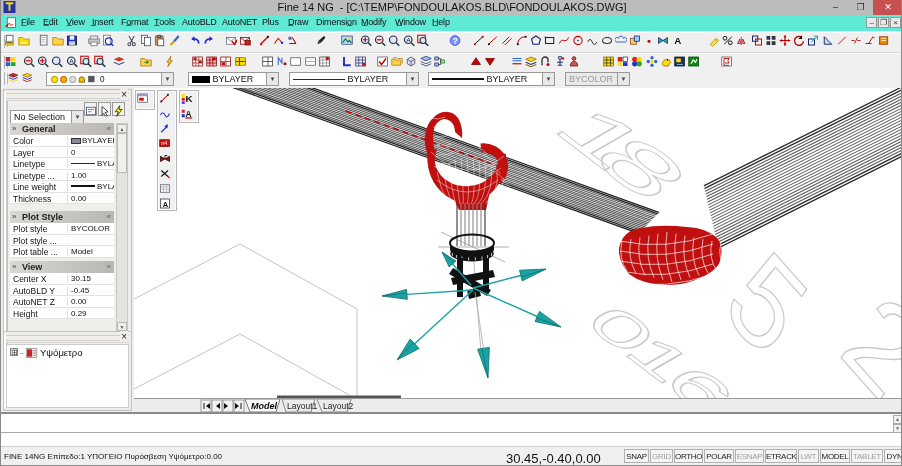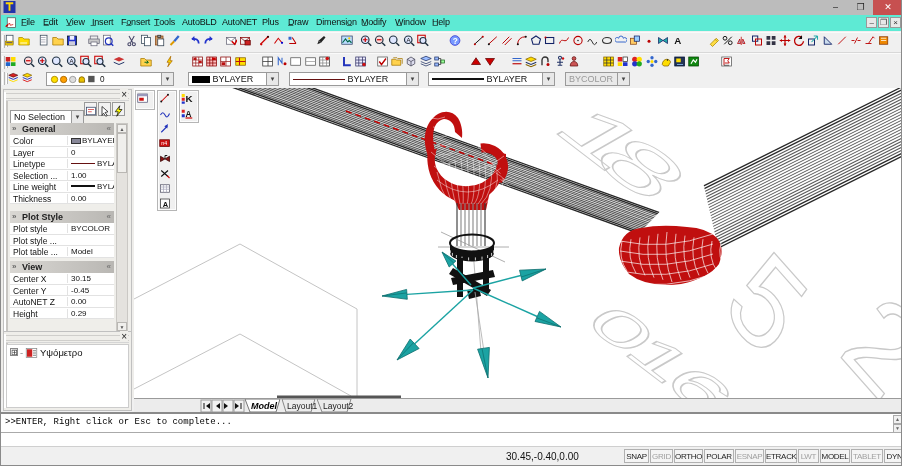--- a/index.html
+++ b/index.html
@@ -62,45 +62,46 @@
 #tabs{position:absolute;left:133px;top:398px;width:769px;height:14px;background:#ececec;border-top:1px solid #9a9a9a}
 #tabs svg{position:absolute;left:0;top:0}
 #cmd{position:absolute;left:0;top:412px;width:902px;height:34px;background:#fff;border-top:2px solid #8a8a8a;
  font-family:"Liberation Mono",monospace;font-size:9px;color:#000}
 #cmdline1{position:absolute;left:4px;top:3px}
 #cmddiv{position:absolute;left:0;top:18px;width:902px;border-top:1px solid #aaa}
 #cmdsb{position:absolute;right:1px;top:1px;width:9px;height:20px}
 #cmdsb div{width:9px;height:9px;border:1px solid #aaa;background:#f0f0f0;font-size:5px;line-height:8px;text-align:center;color:#666}
 #status{position:absolute;left:0;top:446px;width:902px;height:20px;background:#f0f0f0;border-top:1px solid #cfcfcf;font-size:10.5px;color:#111}
 #stleft{position:absolute;left:3px;top:5px;font-size:8px}
-#stcoord{position:absolute;left:505px;top:4px;font-size:10px}
+#stcoord{position:absolute;left:505px;top:4px;font-size:13px}
 #stbtns{position:absolute;left:623px;top:2px;white-space:nowrap}
 .stb{display:inline-block;height:14px;border:1px solid #b0b0b0;background:#f4f4f4;font-size:8px;line-height:13px;
  text-align:center;margin-right:1px;color:#222;letter-spacing:-0.3px}
 .stb.off{color:#a0a0a0}
 </style></head>
 <body>
 <div id="title">
     <svg id="appico" width="13" height="12" viewBox="0 0 16 16">
       <rect width="16" height="16" fill="#2233aa"></rect>
       <path d="M3 3h10M8 3v10" stroke="#ffd700" stroke-width="2.5"></path>
     </svg>
+    <span class="tt">Fine 14 NG&nbsp; - [C:\TEMP\FONDOULAKOS.BLD\FONDOULAKOS.DWG]</span>
 <span id="wbtns"><span>–</span><span>❐</span><span class="cls">✕</span></span>
   </div>
 <div id="menu">
     <svg id="mdiico" width="12" height="12" viewBox="0 0 16 16">
       <rect x="3" y="1" width="11" height="13" fill="#fff" stroke="#555"></rect>
       <path d="M2 12l4-4 1 3 4-1" stroke="#c00" fill="none"></path>
       <path d="M1 13l3-3" stroke="#c00" stroke-width="2"></path>
     </svg>
     <span class="mi" style="left:20px">F̲ile</span>
     <span class="mi" style="left:42px">E̲dit</span>
     <span class="mi" style="left:65px">V̲iew</span>
     <span class="mi" style="left:91px">I̲nsert</span>
-    <span class="mi" style="left:120px">Fo̲nsert</span>
+    <span class="mi" style="left:120px">Fo̲rmat</span>
     <span class="mi" style="left:153px">T̲ools</span>
     <span class="mi" style="left:181px">AutoBLD</span>
     <span class="mi" style="left:221px">AutoNET</span>
     <span class="mi" style="left:261px">Plus</span>
     <span class="mi" style="left:287px">D̲raw</span>
     <span class="mi" style="left:315px">Dimensio̲n</span>
     <span class="mi" style="left:360px">M̲odify</span>
     <span class="mi" style="left:394px">W̲indow</span>
     <span class="mi" style="left:431px">H̲elp</span>
 <span id="mdibtns"><i>–</i><i>❐</i><i>×</i></span>
@@ -698,21 +699,21 @@
         </div>
         <div class="prow">
           <span class="pk">Layer</span>
           <span class="pv">0</span>
         </div>
         <div class="prow">
           <span class="pk">Linetype</span>
           <span class="pv"><span class="lt"></span>BYLAYl</span>
         </div>
         <div class="prow">
-          <span class="pk">Selection ...</span>
+          <span class="pk">Linetype ...</span>
           <span class="pv">1.00</span>
         </div>
         <div class="prow">
           <span class="pk">Line weight</span>
           <span class="pv"><span class="lw"></span>BYLAYl</span>
         </div>
         <div class="prow">
           <span class="pk">Thickness</span>
           <span class="pv">0.00</span>
         </div>
@@ -732,21 +733,21 @@
           <span class="pv">Model</span>
         </div>
       </div>
       <div class="psec" style="top:171px"><span class="chev">»</span>View<span class="sright">«</span></div>
       <div class="ptab" style="top:183px">
         <div class="prow">
           <span class="pk">Center X</span>
           <span class="pv">30.15</span>
         </div>
         <div class="prow">
-          <span class="pk">Center Y</span>
+          <span class="pk">AutoBLD Y</span>
           <span class="pv">-0.45</span>
         </div>
         <div class="prow">
           <span class="pk">AutoNET Z</span>
           <span class="pv">0.00</span>
         </div>
         <div class="prow">
           <span class="pk">Height</span>
           <span class="pv">0.29</span>
         </div>
@@ -841,22 +842,22 @@
       <path d="M107 4v6" stroke="#111"></path>
       <polygon points="111,0 146,0 142,13 116,13" fill="#fff" stroke="#777"></polygon>
       <text x="117" y="10" font-size="9" font-weight="bold" font-style="italic" fill="#000">Model</text>
       <polygon points="148,0 181,0 177,13 152,13" fill="#ececec" stroke="#888"></polygon>
       <text x="153" y="10" font-size="8.5" fill="#222">Layout1</text>
       <polygon points="183,0 217,0 213,13 188,13" fill="#ececec" stroke="#888"></polygon>
       <text x="189" y="10" font-size="8.5" fill="#222">Layout2</text>
     </svg>
   </div>
 <div id="cmd">
-    <span id="cmdline1">&gt;&gt;ENTER, Right click or Esc to complete...</span>
 <div id="cmddiv"></div>
 <div id="cmdsb">
       <div>▲</div>
       <div>▼</div>
     </div>
   </div>
 <div id="status">
+    <span id="stleft">FINE 14NG Επίπεδο:1 ΥΠΟΓΕΙΟ Πυρόσβεση Υψόμετρο:0.00</span>
     <span id="stcoord">30.45,-0.40,0.00</span>
     <span id="stbtns"><span class="stb on" style="width:25px">SNAP</span><span class="stb off" style="width:23px">GRID</span><span class="stb on" style="width:29px">ORTHO</span><span class="stb on" style="width:30px">POLAR</span><span class="stb off" style="width:29px">ESNAP</span><span class="stb on" style="width:32px">ETRACK</span><span class="stb off" style="width:21px">LWT</span><span class="stb on" style="width:30px">MODEL</span><span class="stb off" style="width:32px">TABLET</span><span class="stb on" style="width:21px">DYN</span></span>
   </div>
 </body></html>

